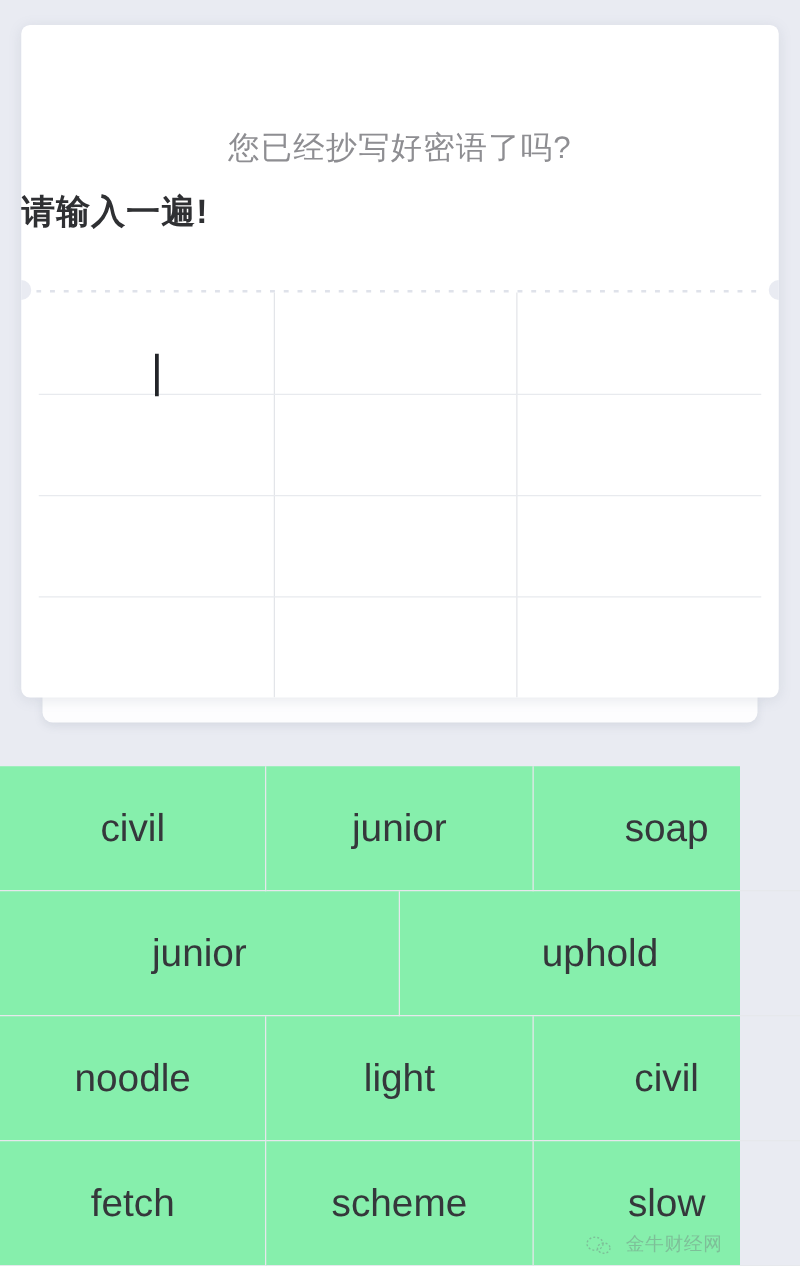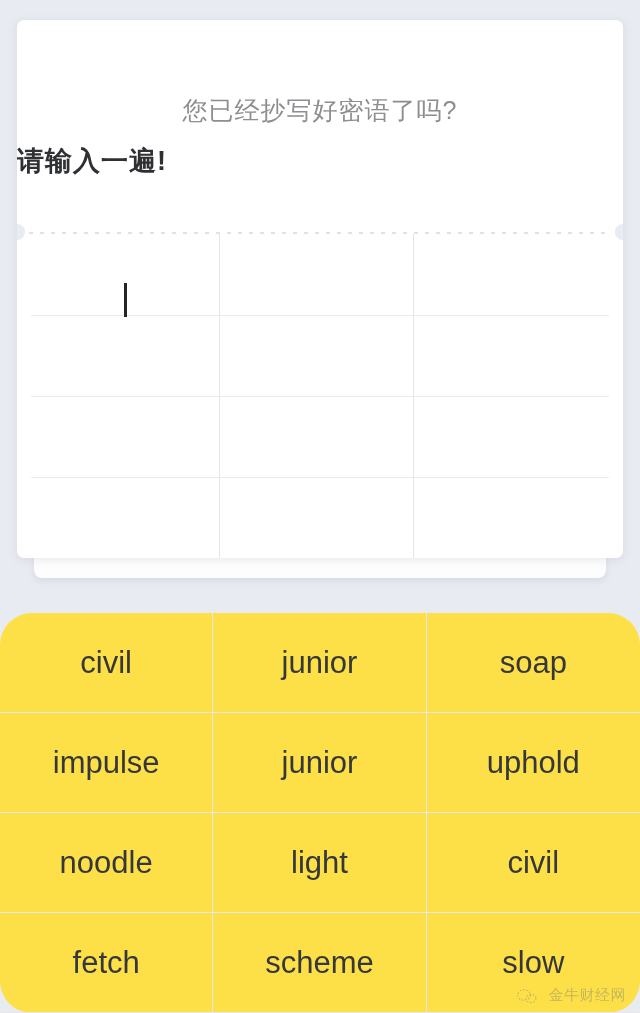--- a/index.html
+++ b/index.html
@@ -45,21 +45,21 @@
     height: 538px;
     background: #ffffff;
     border-radius: 7px;
     box-shadow: 0 2px 10px rgba(120,128,150,0.16);
     overflow: hidden;
   }
 
   .card-head {
     position: absolute;
     left: 0;
-    top: 0;
+    top: 8px;
     width: 606px;
     height: 212px;
   }
   .prompt-sub {
     position: absolute;
     left: 0;
     top: 73px;
     width: 606px;
     text-align: center;
     font-size: 25px;
@@ -145,24 +145,23 @@
     width: 3px;
     height: 34px;
     background: #222428;
   }
 
   
   #word-bank {
     position: absolute;
     left: 0;
     top: 613px;
-    width: 640px;
+    width: 592px;
     height: 400px;
-    background: #fde047;
-    border-radius: 32px;
+    background: #86efac;
   }
   .wb-row {
     display: flex;
     width: 640px;
     height: 100px;
   }
   .wb-cell {
     flex: 1 1 33.333%;
     height: 100px;
     display: flex;
@@ -234,21 +233,20 @@
 
 <div id="word-bank">
 
   <div class="wb-row">
     <div class="wb-cell">civil</div>
     <div class="wb-cell">junior</div>
     <div class="wb-cell">soap</div>
   </div>
 
   <div class="wb-row">
-    <div class="wb-cell">impulse</div>
     <div class="wb-cell">junior</div>
     <div class="wb-cell">uphold</div>
   </div>
 
   <div class="wb-row">
     <div class="wb-cell">noodle</div>
     <div class="wb-cell">light</div>
     <div class="wb-cell">civil</div>
   </div>
 

